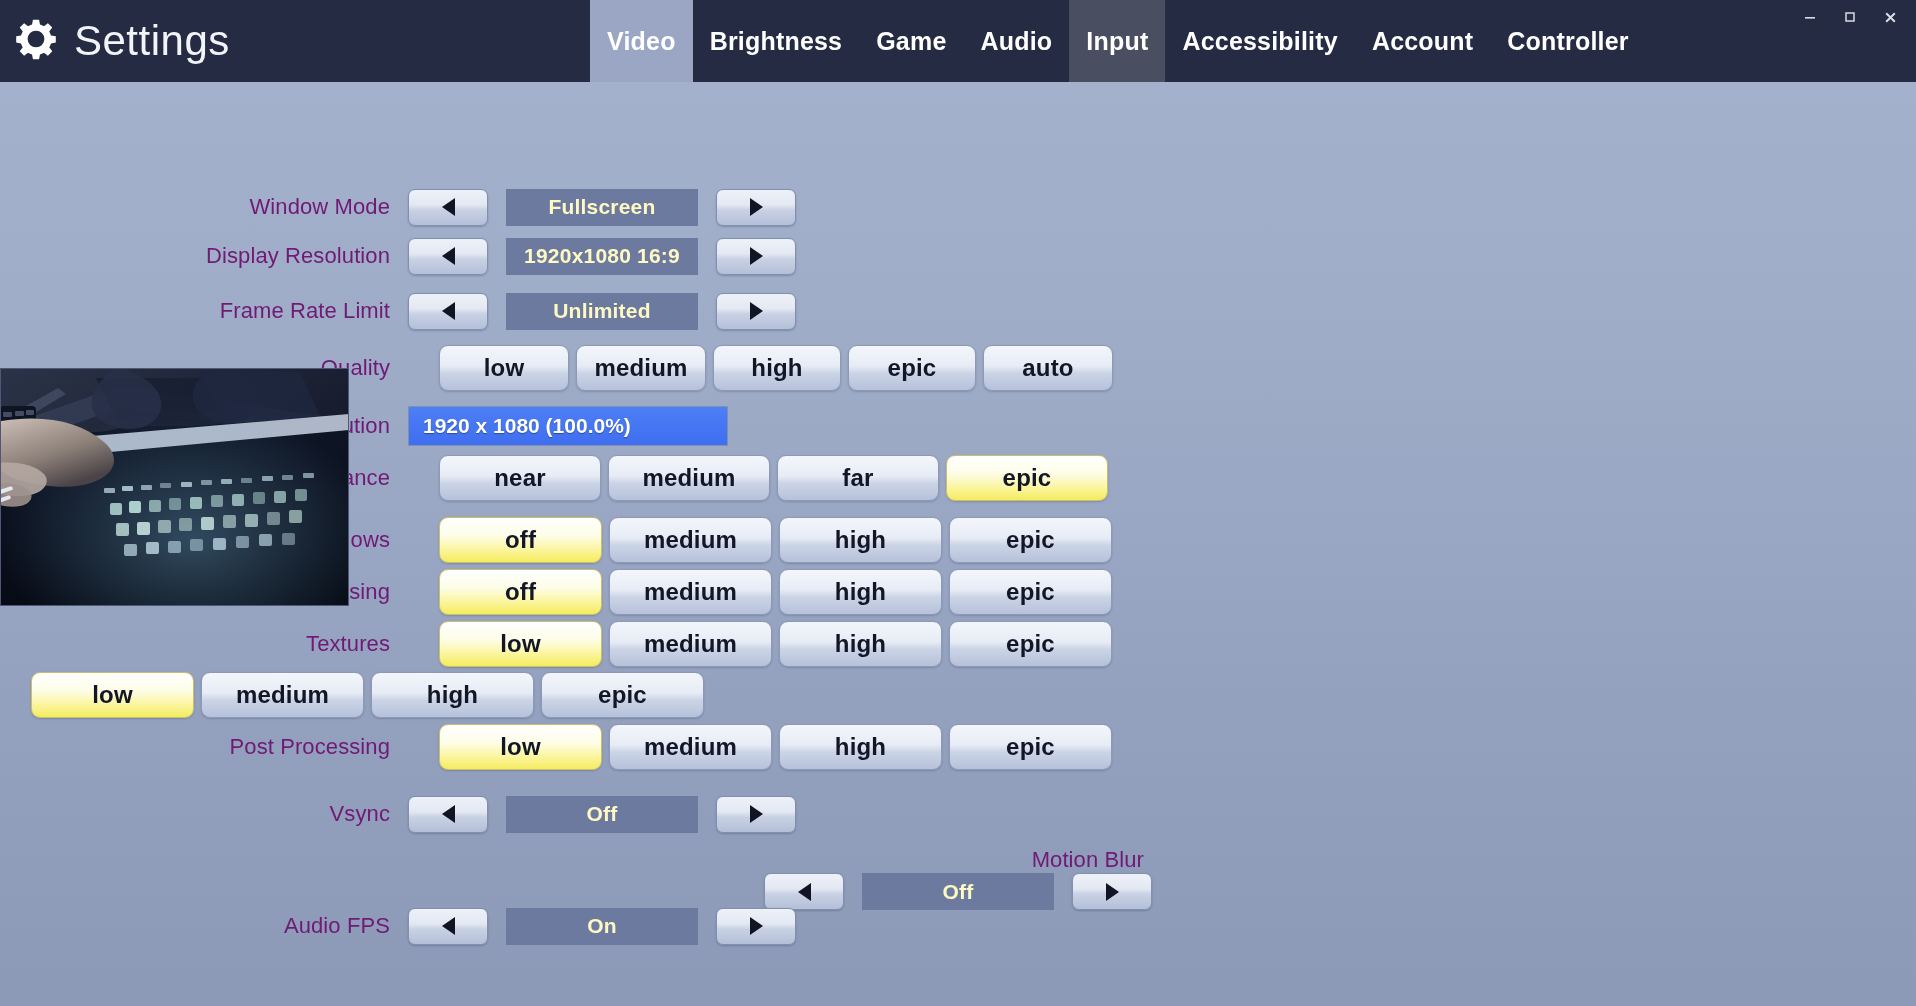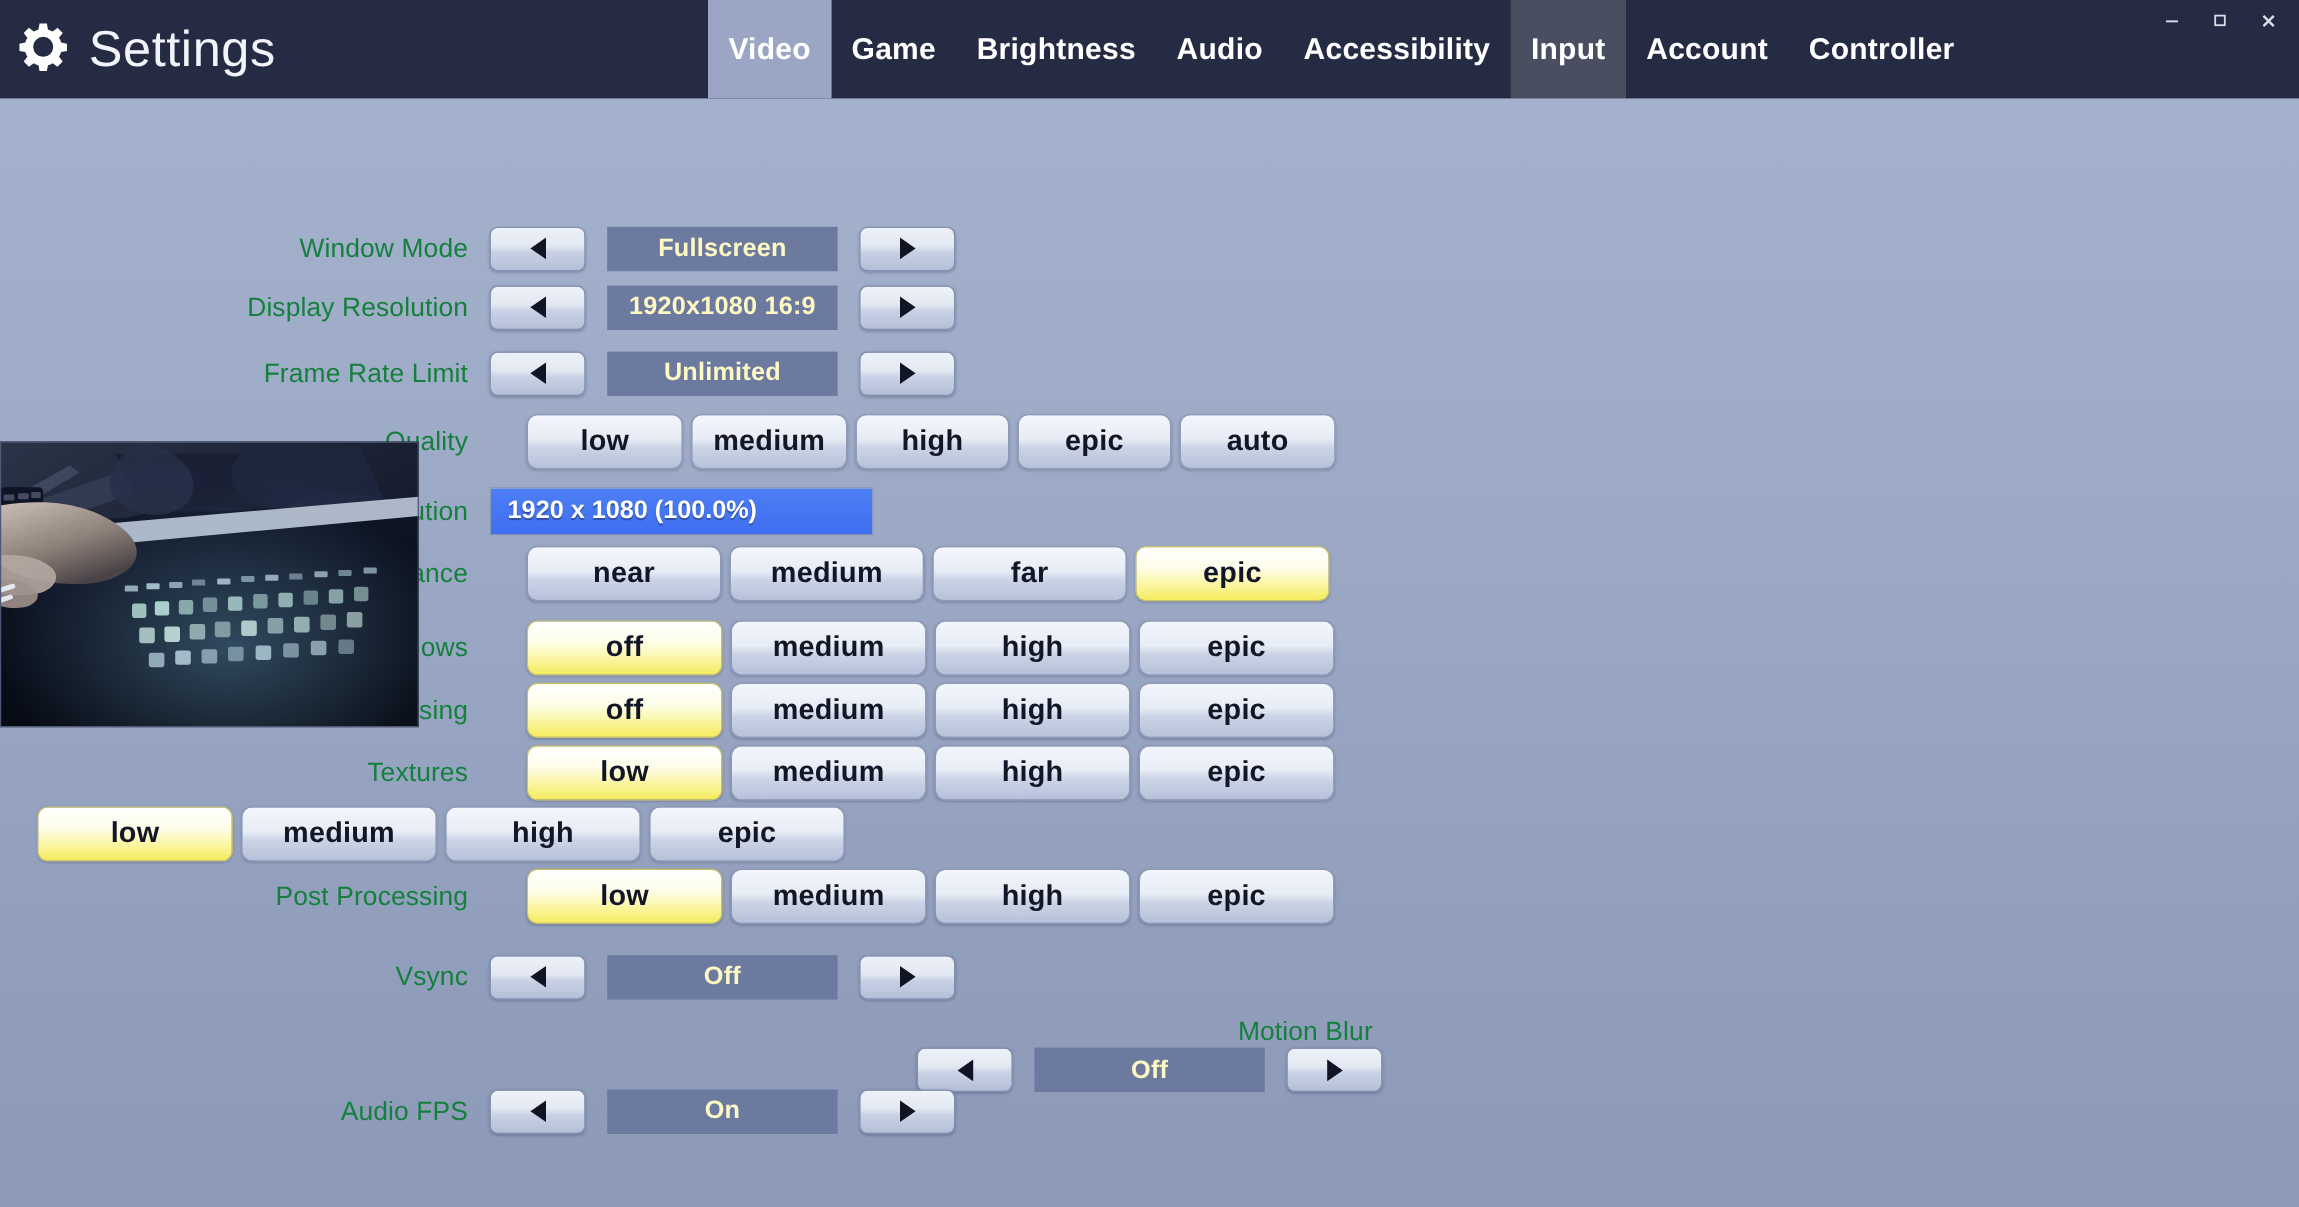--- a/index.html
+++ b/index.html
@@ -115,21 +115,21 @@
     width: 1916px;
     height: 44px;
     display: flex;
     align-items: center;
   }
 
   .row-label {
     width: 408px;
     text-align: right;
     padding-right: 18px;
-    color: #15803d;
+    color: #701a75;
     font-size: 22px;
     font-weight: 400;
     white-space: nowrap;
     flex: 0 0 auto;
     letter-spacing: 0.1px;
   }
 
   .row-controls {
     display: flex;
     align-items: center;
@@ -262,25 +262,25 @@
           <path d="M50 6 l7 0 2 11 a36 36 0 0 1 9 4 l9-7 10 10 -7 9 a36 36 0 0 1 4 9 l11 2 0 14 -11 2 a36 36 0 0 1-4 9 l7 9 -10 10 -9-7 a36 36 0 0 1-9 4 l-2 11 -14 0 -2-11 a36 36 0 0 1-9-4 l-9 7 -10-10 7-9 a36 36 0 0 1-4-9 l-11-2 0-14 11-2 a36 36 0 0 1 4-9 l-7-9 10-10 9 7 a36 36 0 0 1 9-4 l2-11 z"></path>
         </g>
         <circle cx="50" cy="50" r="19" fill="#252b42"></circle>
       </svg>
     </span>
     <span id="brand-title">Settings</span>
   </div>
 
   <nav id="tabs">
       <button class="tab active">Video</button>
+      <button class="tab">Brightness</button>
       <button class="tab">Game</button>
-      <button class="tab">Brightness</button>
       <button class="tab">Audio</button>
+      <button class="tab hovered">Input</button>
       <button class="tab">Accessibility</button>
-      <button class="tab hovered">Input</button>
       <button class="tab">Account</button>
       <button class="tab">Controller</button>
     </nav>
 
   <div id="window-controls">
     <button class="win-btn">
       <svg width="14" height="14" viewBox="0 0 14 14">
         <rect x="2" y="7" width="10" height="1.6" fill="currentColor"></rect>
       </svg>
     </button>

